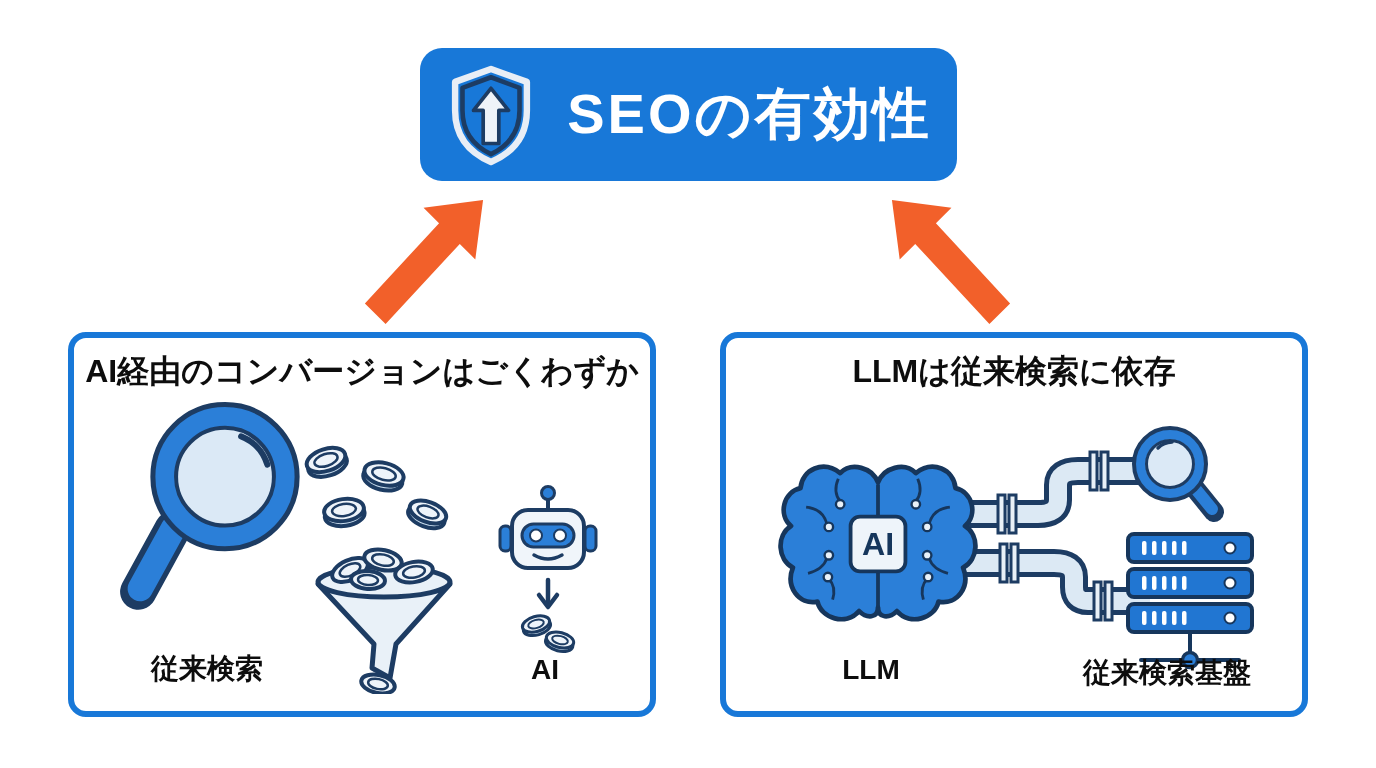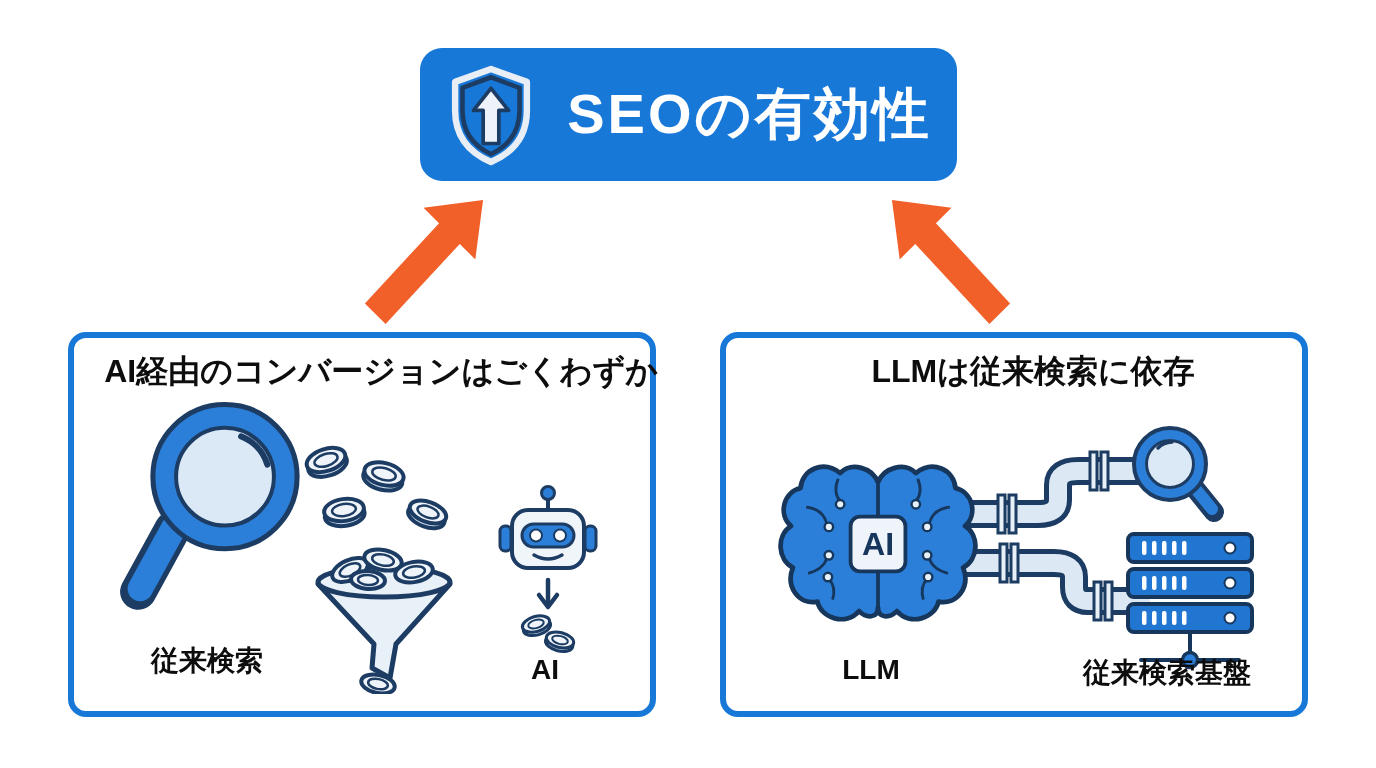--- a/index.html
+++ b/index.html
@@ -15,28 +15,28 @@
   .header-title{color:#ffffff;font-size:56px;font-weight:800;letter-spacing:3px;}
   .arrow-svg{position:absolute;}
   .panel{
     position:absolute;top:332px;width:588px;height:385px;background:#ffffff;
     border:6px solid #1878d8;border-radius:18px;box-sizing:border-box;
   }
   .panel-left{left:68px;}
   .panel-right{left:720px;padding-left:44px;}
   .panel-title{
     position:absolute;top:12px;left:0;width:100%;text-align:center;
-    font-size:32px;font-weight:800;color:#0d0d0d;white-space:nowrap;margin-left:19px;
+    font-size:32px;font-weight:800;color:#0d0d0d;white-space:nowrap;
   }
   .icon-abs{position:absolute;}
   .item-label{
     position:absolute;font-weight:800;font-size:28px;color:#0d0d0d;
     text-align:center;white-space:nowrap;
   }
-  .lbl-search{left:28px;top:304px;width:210px;}
+  .lbl-search{left:28px;top:312px;width:210px;}
   .lbl-ai{left:396px;top:316px;width:150px;}
   .lbl-llm{left:70px;top:316px;width:150px;}
   .lbl-infra{left:338px;top:316px;width:206px;}
 </style>
 </head>
 <body>
 
 <div class="canvas">
 
   <div class="header-badge">

